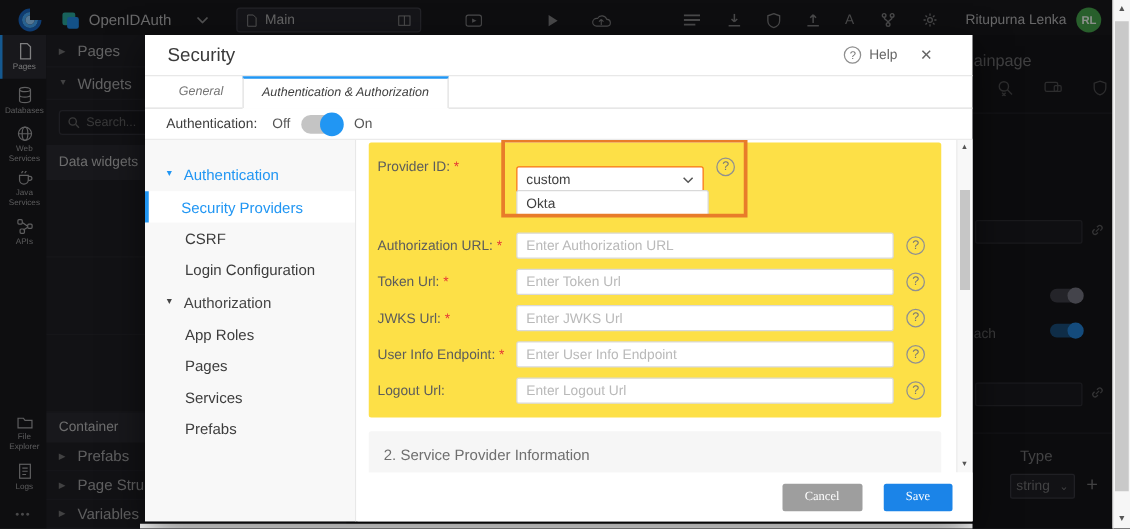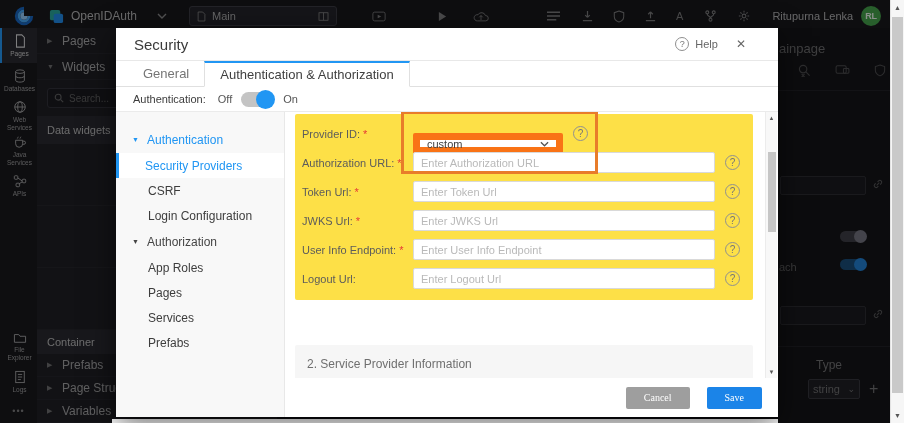--- a/index.html
+++ b/index.html
@@ -70,42 +70,42 @@
   .modal{position:absolute;left:116px;top:28px;width:662px;height:389px;background:#fff;z-index:20;
          box-shadow:0 8px 28px rgba(0,0,0,.55);display:flex;flex-direction:column;}
   .m-header{height:33px;flex:none;border-bottom:1px solid #e8e8e8;display:flex;align-items:center;padding:0 32px 0 18px;}
   .m-title{font-size:15px;color:#3a3a3a;}
   .m-hsp{flex:1;}
   .helpc{width:14px;height:14px;border:1px solid #8f8f8f;border-radius:50%;color:#757575;font-size:9px;
          display:flex;align-items:center;justify-content:center;}
   .m-help-lbl{font-size:11px;color:#666;margin:0 18px 0 6px;}
   .m-close{font-size:12px;color:#666;cursor:default;}
   .m-tabs{height:26px;flex:none;display:flex;align-items:stretch;border-bottom:1px solid #e0e0e0;padding-left:12px;}
-  .tab{font-size:13px;color:#757575;padding:0 15px;display:flex;align-items:center;}
+  .tab{font-size:10px;color:#757575;padding:0 15px;display:flex;align-items:center;font-style:italic;}
   .tab.active{background:#fff;border:1px solid #e0e0e0;border-top:2px solid #2196f3;border-bottom:1px solid #fff;
               margin-bottom:-1px;color:#3f3f3f;}
   .m-authrow{height:24px;flex:none;display:flex;align-items:center;padding-left:17px;font-size:11px;color:#3c3c3c;}
   .onoff{color:#555;}
   .tgl{width:33px;height:15px;background:#c4c4c4;border-radius:8px;position:relative;margin:0 9px;}
   .tgl .knob{position:absolute;right:-1px;top:-2px;width:19px;height:19px;border-radius:50%;background:#2196f3;}
   .m-authrow .lbl{margin-right:12px;}
   .m-body{flex:1;display:flex;border-top:1px solid #ebebeb;min-height:0;}
   .m-nav{width:169px;flex:none;background:#f8f8f8;border-right:1px solid #e8e8e8;padding-top:14px;}
   .ngroup{height:27px;display:flex;align-items:center;padding-left:16px;font-size:12px;color:#454545;}
   .ngroup .caret{color:inherit;}
   .ngroup.blue{color:#2196f3;}
   .nitem{height:25px;display:flex;align-items:center;padding-left:29px;font-size:12px;color:#3d3d3d;border-left:3px solid transparent;}
   .nitem.active{color:#2196f3;background:#fff;border-left:3px solid #2196f3;padding-left:26px;}
   .m-main{flex:1;position:relative;overflow:hidden;background:#fff;}
   .fpanel{position:absolute;left:10px;top:2px;width:458px;background:#fde047;border-radius:2px;padding:9px 0 11px 7px;}
   .frow{display:flex;align-items:center;height:21px;margin-bottom:8px;position:relative;}
   .frow.gap{margin-bottom:13px;}
   .flabel{width:111px;flex:none;font-size:11px;color:#5c5c5c;}
   .req{color:#e53935;margin-left:3px;}
-  .fselect{width:150px;height:21px;background:#fff;border:7px solid #f97316;border-radius:2px;display:flex;align-items:center;
+  .fselect{width:150px;height:21px;background:#fff;border:1px solid #f97316;border-radius:2px;display:flex;align-items:center;
            justify-content:space-between;padding:0 7px;font-size:11px;color:#3f3f3f;margin-top:20px;}
   .finput{height:21px;border:1px solid #d9d9d9;border-radius:2px;font-size:11px;padding:0 7px;color:#3f3f3f;background:#fff;outline:none;}
   .finput::placeholder{color:#b9b9b9;}
   .finput.wide{width:302px;}
   .finput.okta{width:154px;margin-left:111px;}
   .help{width:15px;height:15px;flex:none;border:1px solid #909090;border-radius:50%;color:#757575;font-size:10px;
         display:flex;align-items:center;justify-content:center;margin-left:10px;}
   .hl{position:absolute;left:106px;top:-3px;width:197px;height:63px;border:3px solid #e87c2a;pointer-events:none;z-index:2;}
   .fpanel2{position:absolute;left:10px;top:233px;width:458px;height:70px;background:#f6f6f6;border-radius:2px;padding:12px 0 0 12px;}
   .sec2{font-size:12px;color:#6f6f6f;}
@@ -428,20 +428,23 @@
           <div class="frow">
             <span class="flabel"><span>Provider ID:</span><span class="req">*</span></span>
             <div class="fselect">
               <span>custom</span>
               <svg viewBox="0 0 10 6" width="9" height="6" fill="none" stroke="#555" stroke-width="1.4">
                   <path d="M1 1l4 4 4-4"></path>
                 </svg>
             </div>
             <span class="help">?</span>
           </div>
+          <div class="frow gap">
+            <input class="finput okta" value="Okta" style="">
+          </div>
           <div class="frow">
             <span class="flabel"><span>Authorization URL:</span><span class="req">*</span></span>
             <input class="finput wide" placeholder="Enter Authorization URL" style="">
             <span class="help">?</span>
           </div>
           <div class="frow">
             <span class="flabel"><span>Token Url:</span><span class="req">*</span></span>
             <input class="finput wide" placeholder="Enter Token Url" style="">
             <span class="help">?</span>
           </div>

